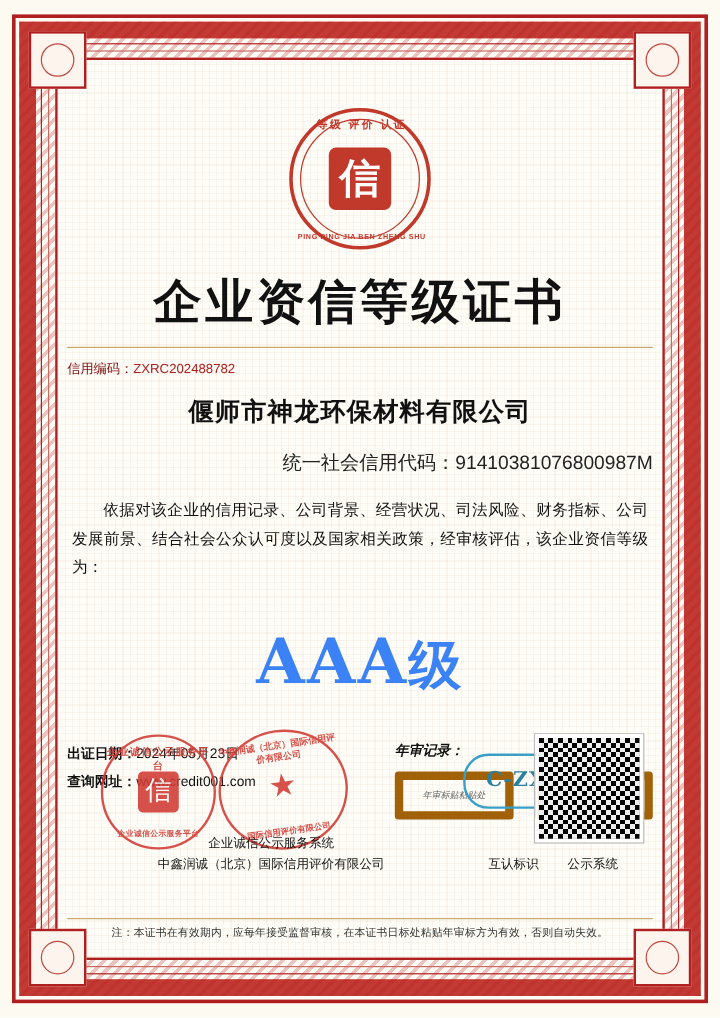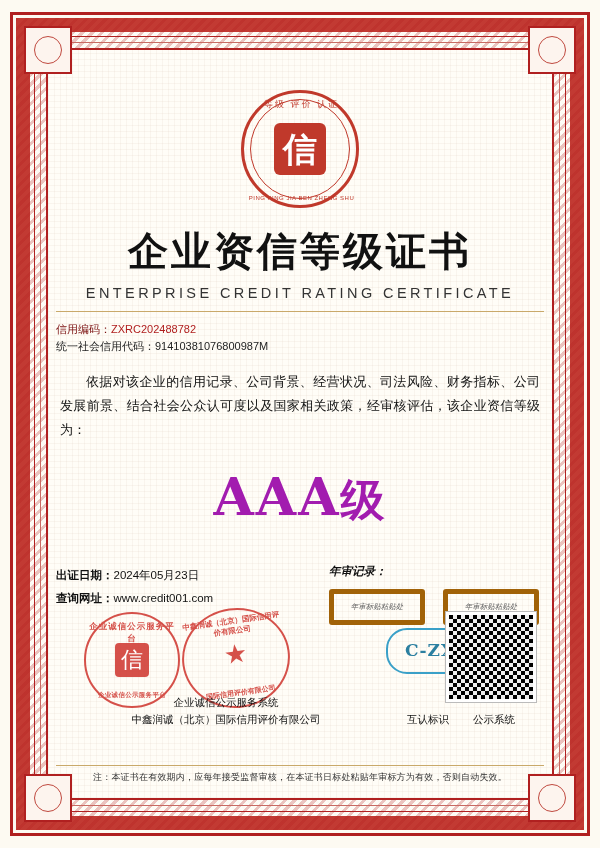--- a/index.html
+++ b/index.html
@@ -132,21 +132,21 @@
     font-size: 34px;
     line-height: 52px;
     text-align: center;
     font-weight: bold;
   }
   .emblem-top-text, .emblem-bottom-text {
     position: absolute;
     left: 3px; right: 0;
     text-align: center;
     color: #c0392b;
-    font-weight: normal;
+    font-weight: bold;
   }
   .emblem-top-text {
     top: 8px;
     font-size: 9px;
     letter-spacing: 2px;
   }
   .emblem-bottom-text {
     bottom: 7px;
     font-size: 6px;
     letter-spacing: 0.5px;
@@ -188,41 +188,41 @@
   .company {
     margin-top: 14px;
     text-align: center;
     font-family: "DejaVu Serif", serif;
     font-size: 21px;
     font-weight: bold;
     color: #111;
     letter-spacing: 1px;
   }
   .uscc {
-    margin-top: 2px;
-    text-align: left;
-    font-size: 11px;
+    margin-top: 19px;
+    text-align: right;
+    font-size: 16px;
     color: #222;
   }
 
   
   .body-text {
     margin: 16px 4px 0;
     font-size: 13px;
     line-height: 1.85;
     color: #111;
     text-align: justify;
     text-indent: 2em;
   }
 
   
   .grade {
-    margin-top: 24px;
-    text-align: center;
-    color: #a21caf;
+    margin-top: 36px;
+    text-align: center;
+    color: #3b82f6;
     font-family: "DejaVu Serif", serif;
     font-weight: bold;
     font-size: 52px;
     letter-spacing: 2px;
   }
   .grade .cn { font-size: 44px; }
 
   
   .details {
     margin-top: 34px;
@@ -235,21 +235,21 @@
   .details-left .label { font-weight: bold; }
   .details-right { width: 215px; font-style: italic; }
   .annual-title { font-size: 11.5px; font-weight: bold; color: #111; }
   .annual-boxes {
     margin-top: 10px;
     display: flex;
     gap: 18px;
   }
   .annual-box {
     width: 86px; height: 26px;
-    border: 5px solid #a16207;
+    border: 7px solid #a16207;
     border-radius: 3px;
     font-size: 7.5px;
     color: #666;
     display: flex;
     align-items: center;
     justify-content: center;
   }
 
   
   .stamps {
@@ -378,27 +378,27 @@
 
     <div class="emblem">
       <div class="emblem-ring"></div>
       <div class="emblem-ring2"></div>
       <div class="emblem-top-text">等级 评价 认证</div>
       <div class="emblem-core">信</div>
       <div class="emblem-bottom-text">PING PING JIA BEN ZHENG SHU</div>
     </div>
 
     <div class="title-zh">企业资信等级证书</div>
-    <div class="title-en">ENTERPRISE CREDIT RATING CERTIFICATE</div>
     <div class="title-rule"></div>
 
     <div class="credit-no">
       <span>信用编码：</span><span class="value">ZXRC202488782</span>
     </div>
 
+    <div class="company">偃师市神龙环保材料有限公司</div>
     <div class="uscc">统一社会信用代码：91410381076800987M</div>
 
     <div class="body-text">依据对该企业的信用记录、公司背景、经营状况、司法风险、财务指标、公司发展前景、结合社会公众认可度以及国家相关政策，经审核评估，该企业资信等级为：</div>
 
     <div class="grade">
       <span>AAA</span><span class="cn">级</span>
     </div>
 
     <div class="details">
       <div class="details-left">

